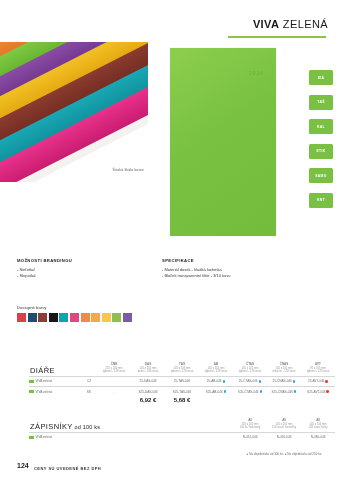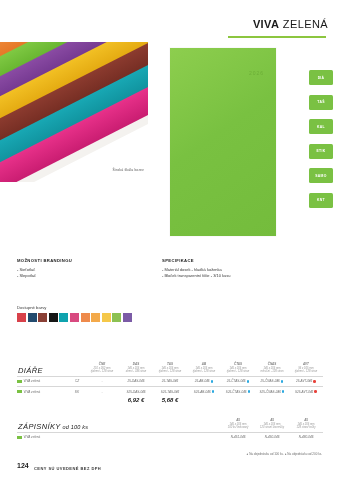--- a/index.html
+++ b/index.html
@@ -70,21 +70,21 @@
   }
   .info-li{font-size:4px;color:#3a3a3a;line-height:6.5px;}
 
   
   .colors-wrap{position:absolute;left:17px;top:305px;}
   .colors-h{font-size:4.2px;color:#3a3a3a;margin-bottom:3px;}
   .swatches{display:flex;gap:1.6px;}
   .sw{width:9px;height:9px;}
 
   
-  .tbl{position:absolute;left:17px;width:306px;font-size:3.2px;font-style:italic;}
+  .tbl{position:absolute;left:29px;width:306px;font-size:3.2px;}
   .tbl-diare{top:362px;}
   .tbl-zap{top:418px;}
   table{border-collapse:collapse;width:100%;table-layout:fixed;}
   .sec-title{
     font-size:7.5px;letter-spacing:.4px;color:#1a1a1a;vertical-align:bottom;
     padding-bottom:1px;
   }
   .sec-title small{font-size:5.5px;letter-spacing:.2px;}
   .colhead{
     text-align:center;font-size:2.7px;color:#9a9a9a;line-height:3.6px;

